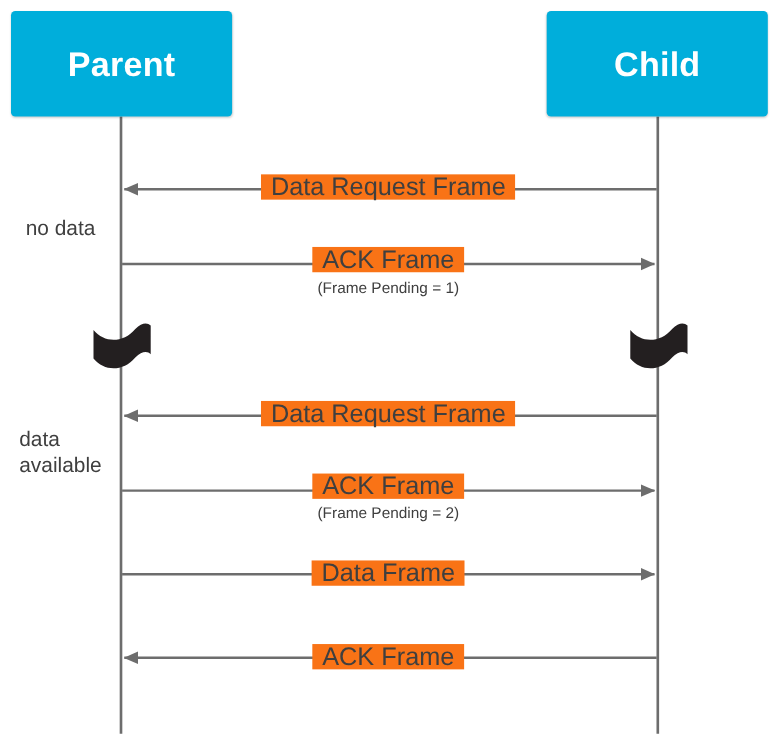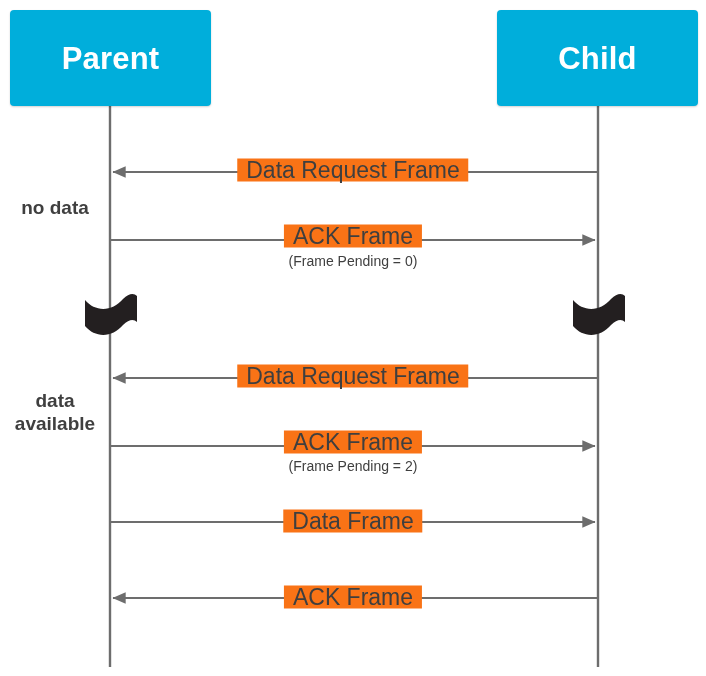--- a/index.html
+++ b/index.html
@@ -71,24 +71,22 @@
     padding: 0 4px;
     font-family: "Liberation Sans", sans-serif;
   }
   
   .side-note {
     position: absolute;
     transform: translate(-50%, -50%);
     color: #3f3f3f;
     font-size: 19px;
     line-height: 1.22;
-    text-align: center;
     white-space: pre-line;
     font-family: "Liberation Sans", sans-serif;
-    font-weight: bold;
   }
 </style>
 </head>
 <body>
 
 <div id="diagram">
 
   <svg class="layer" viewBox="0 0 706 676">
     <defs>
       <marker id="arrow-right" viewBox="0 0 10 10" refX="9.6" refY="5" markerWidth="6" markerHeight="6" orient="auto-start-reverse">
@@ -140,21 +138,21 @@
     <span class="participant-label">Child</span>
   </div>
 
   <div id="box-parent" class="participant-box" style="background:#00aedb;">
     <span class="participant-label">Parent</span>
   </div>
 
   <div class="msg-label" style="left:353px; top:170px;">Data Request Frame</div>
 
   <div class="msg-label" style="left:353px; top:236px;">ACK Frame</div>
-  <div class="msg-sublabel" style="left:353px; top:261px;">(Frame Pending = 0)</div>
+  <div class="msg-sublabel" style="left:353px; top:261px;">(Frame Pending = 1)</div>
 
   <div class="msg-label" style="left:353px; top:376px;">Data Request Frame</div>
 
   <div class="msg-label" style="left:353px; top:442px;">ACK Frame</div>
   <div class="msg-sublabel" style="left:353px; top:466px;">(Frame Pending = 2)</div>
 
   <div class="msg-label" style="left:353px; top:521px;">Data Frame</div>
 
   <div class="msg-label" style="left:353px; top:597px;">ACK Frame</div>
 

